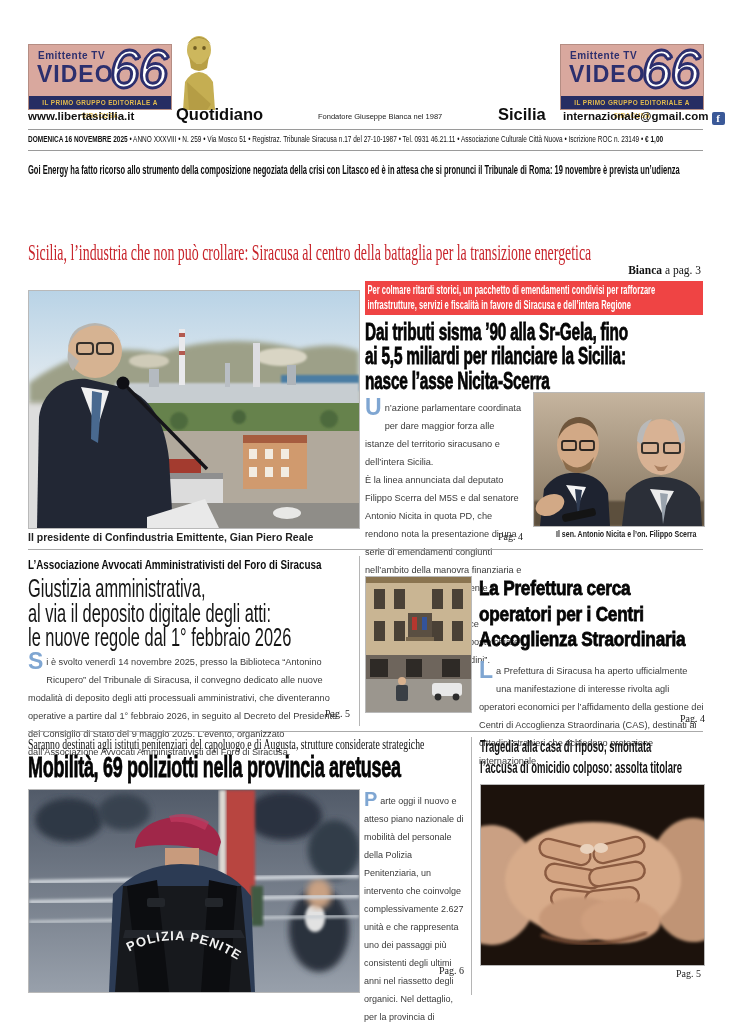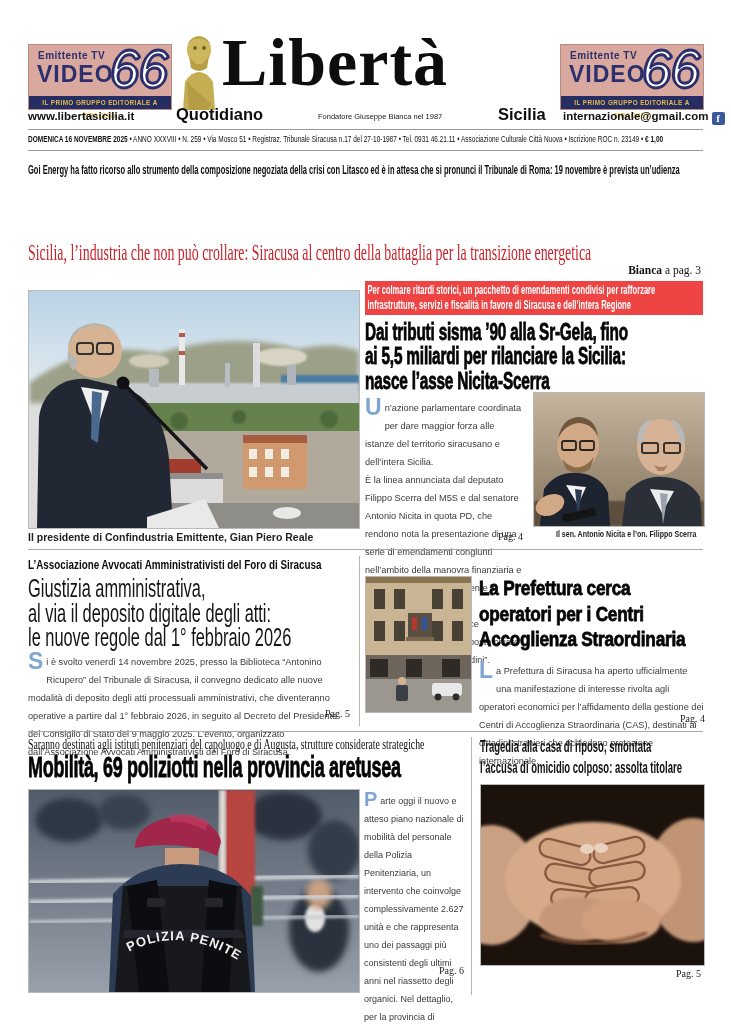--- a/index.html
+++ b/index.html
@@ -61,21 +61,20 @@
   <svg class="abs" style="left:177px;top:34px;" width="44" height="76" viewBox="0 0 44 76">
     <ellipse cx="22" cy="16" rx="12" ry="14" fill="#cdb75d"></ellipse>
     <path d="M10,10 Q22,-2 34,10 Q30,4 22,3 Q14,4 10,10 Z" fill="#a8903a"></path>
     <path d="M12,22 Q22,38 32,22 L30,34 Q22,40 14,34 Z" fill="#b89f45"></path>
     <path d="M6,76 L8,48 Q14,38 22,38 Q30,38 36,48 L38,76 Z" fill="#c5ae52"></path>
     <path d="M10,48 L34,70 L30,76 L12,76 Z" fill="#a8903a" opacity=".55"></path>
     <ellipse cx="18" cy="14" rx="1.8" ry="2" fill="#6e5c22"></ellipse>
     <ellipse cx="27" cy="14" rx="1.8" ry="2" fill="#6e5c22"></ellipse>
   </svg>
 
-  <div class="abs mast-title" style="left:222px;top:28px;">Libertà</div>
   <div class="abs mast-small" style="left:176px;top:105px;">Quotidiano</div>
   <div class="abs founder" style="left:318px;top:112px;">Fondatore Giuseppe Bianca nel 1987</div>
   <div class="abs mast-small" style="left:498px;top:105px;">Sicilia</div>
 
   <div class="logo66 abs" style="left:560px;top:44px;">
     <span class="l66-emit">Emittente TV</span>
     <span class="l66-video">VIDEO</span>
     <span class="l66-66">66</span>
     <span class="l66-strip">IL PRIMO GRUPPO EDITORIALE A SIRACUSA</span>
   </div>

